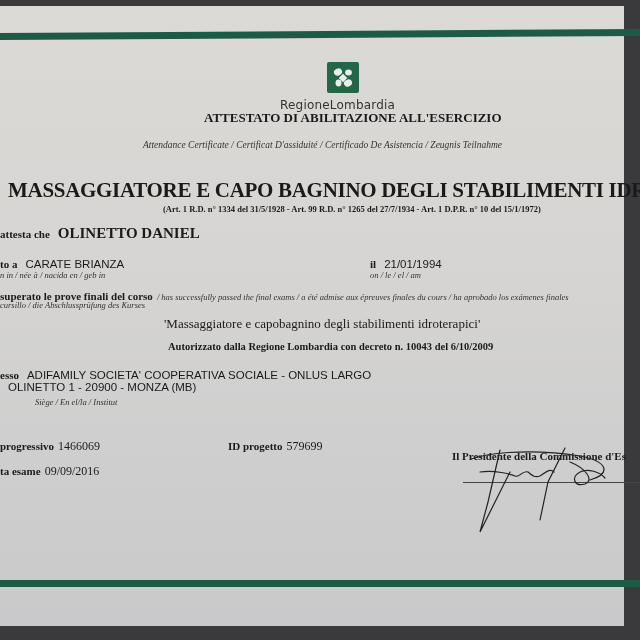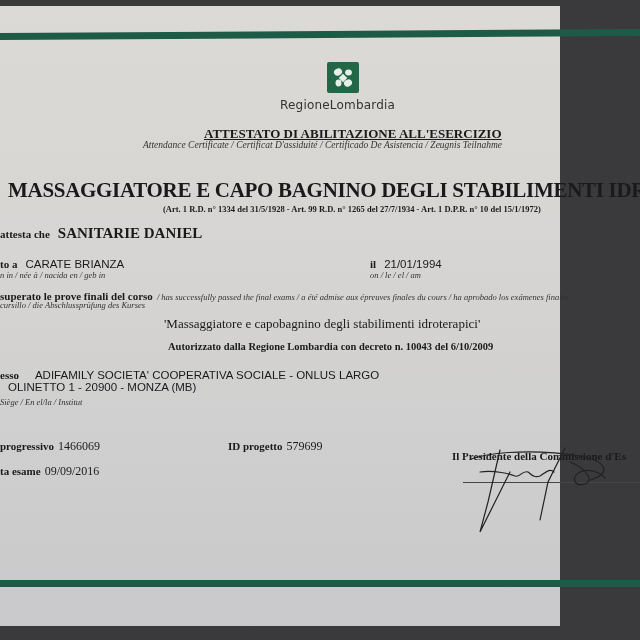--- a/index.html
+++ b/index.html
@@ -1,17 +1,17 @@
 <!DOCTYPE html>
 <html><head>
 <meta charset="utf-8">
 <style>
   html,body{margin:0;padding:0;}
   body{width:640px;height:640px;overflow:hidden;background:#3a3a3c;position:relative;font-family:"Liberation Serif",serif;color:#1a1a1a;}
-  .paper{position:absolute;left:0;top:6px;width:560px;height:620px;background:linear-gradient(180deg,#dcdad6 0%,#d6d5d3 40%,#c9c9cb 100%);}
+  .paper{position:absolute;left:0;top:6px;width:624px;height:620px;background:linear-gradient(180deg,#dcdad6 0%,#d6d5d3 40%,#c9c9cb 100%);}
   .band{position:absolute;left:0;width:640px;height:7px;background:#1d5b47;}
   .band.top{top:25px;transform:rotate(-0.35deg);}
   .band.bottom{top:574px;}
   .logo{position:absolute;left:327px;top:56px;width:32px;height:31px;background:#236747;border-radius:2px;}
   .logo svg{width:32px;height:31px;}
   .logo-text{position:absolute;left:280px;top:92px;font-family:"DejaVu Sans",sans-serif;font-size:12px;color:#333;letter-spacing:0.2px;}
   .abs{position:absolute;white-space:nowrap;}
   .b{font-weight:bold;}
   .h1{font-size:13px;font-weight:bold;}
   .sub{font-size:9.5px;font-style:italic;color:#333;}
@@ -37,29 +37,29 @@
         <ellipse cx="11" cy="10" rx="4.2" ry="3.4" transform="rotate(-30 11 10)"></ellipse>
         <ellipse cx="21.5" cy="10.5" rx="3.4" ry="3"></ellipse>
         <ellipse cx="11.5" cy="21" rx="3" ry="3.4"></ellipse>
         <ellipse cx="21" cy="21" rx="4.2" ry="3.4" transform="rotate(-30 21 21)"></ellipse>
         <rect x="13" y="13" width="6" height="6" transform="rotate(45 16 16)"></rect>
       </g>
     </svg>
   </div>
   <div class="logo-text">RegioneLombardia</div>
 
-  <div class="abs h1" style="left:204px;top:120px;text-decoration:underline;">ATTESTATO DI ABILITAZIONE ALL'ESERCIZIO</div>
+  <div class="abs h1" style="left:204px;top:104px;">ATTESTATO DI ABILITAZIONE ALL'ESERCIZIO</div>
   <div class="abs sub" style="left:143px;top:134px;">Attendance Certificate / Certificat D'assiduité / Certificado De Asistencia / Zeugnis Teilnahme</div>
 
   <div class="abs title" style="left:8px;top:172px;">MASSAGGIATORE E CAPO BAGNINO DEGLI STABILIMENTI IDROTERA</div>
   <div class="abs law" style="left:118px;top:198px;">(Art. 1 R.D. n° 1334 del 31/5/1928 - Art. 99 R.D. n° 1265 del 27/7/1934 - Art. 1 D.P.R. n° 10 del 15/1/1972)</div>
 
   <div class="abs" style="left:0px;top:218px;">
     <span class="lbl">attesta che</span>
-    <span class="b" style="font-size:15px;margin-left:4px;">SANITARIE DANIEL</span>
+    <span class="b" style="font-size:15px;margin-left:4px;">OLINETTO DANIEL</span>
   </div>
 
   <div class="abs" style="left:0px;top:248px;">
     <span class="lbl">to a</span>
     <span class="val" style="margin-left:4px;">CARATE BRIANZA</span>
   </div>
   <div class="abs small-i" style="left:0px;top:264px;">n in / née à / nacida en / geb in</div>
 
   <div class="abs" style="left:370px;top:248px;">
     <span class="lbl">il</span>
@@ -71,24 +71,24 @@
     <span class="lbl">superato le prove finali del corso</span>
     <span class="small-i">/ has successfully passed the final exams / a été admise aux épreuves finales du cours / ha aprobado los exámenes finales</span>
   </div>
   <div class="abs small-i" style="left:0px;top:294px;">cursillo / die Abschlussprüfung des Kurses</div>
 
   <div class="abs course" style="left:164px;top:310px;">'Massaggiatore e capobagnino degli stabilimenti idroterapici'</div>
   <div class="abs b" style="left:168px;top:335px;font-size:10.5px;">Autorizzato dalla Regione Lombardia con decreto n. 10043 del 6/10/2009</div>
 
   <div class="abs" style="left:0px;top:359px;">
     <span class="lbl">esso</span>
-    <span class="val" style="margin-left:12px;">ADIFAMILY SOCIETA' COOPERATIVA SOCIALE - ONLUS LARGO</span>
+    <span class="val" style="margin-left:4px;">ADIFAMILY SOCIETA' COOPERATIVA SOCIALE - ONLUS LARGO</span>
   </div>
   <div class="abs val" style="left:8px;top:375px;">OLINETTO 1 - 20900 - MONZA (MB)</div>
-  <div class="abs small-i" style="left:0px;top:391px;">Siège / En el/la / Institut</div>
+  <div class="abs small-i" style="left:0px;top:391px;padding-left:35px;">Siège / En el/la / Institut</div>
 
   <div class="abs" style="left:0px;top:430px;">
     <span class="lbl">progressivo</span>
     <span class="mid">1466069</span>
   </div>
   <div class="abs" style="left:228px;top:430px;">
     <span class="lbl">ID progetto</span>
     <span class="mid">579699</span>
   </div>
   <div class="abs" style="left:0px;top:455px;">

